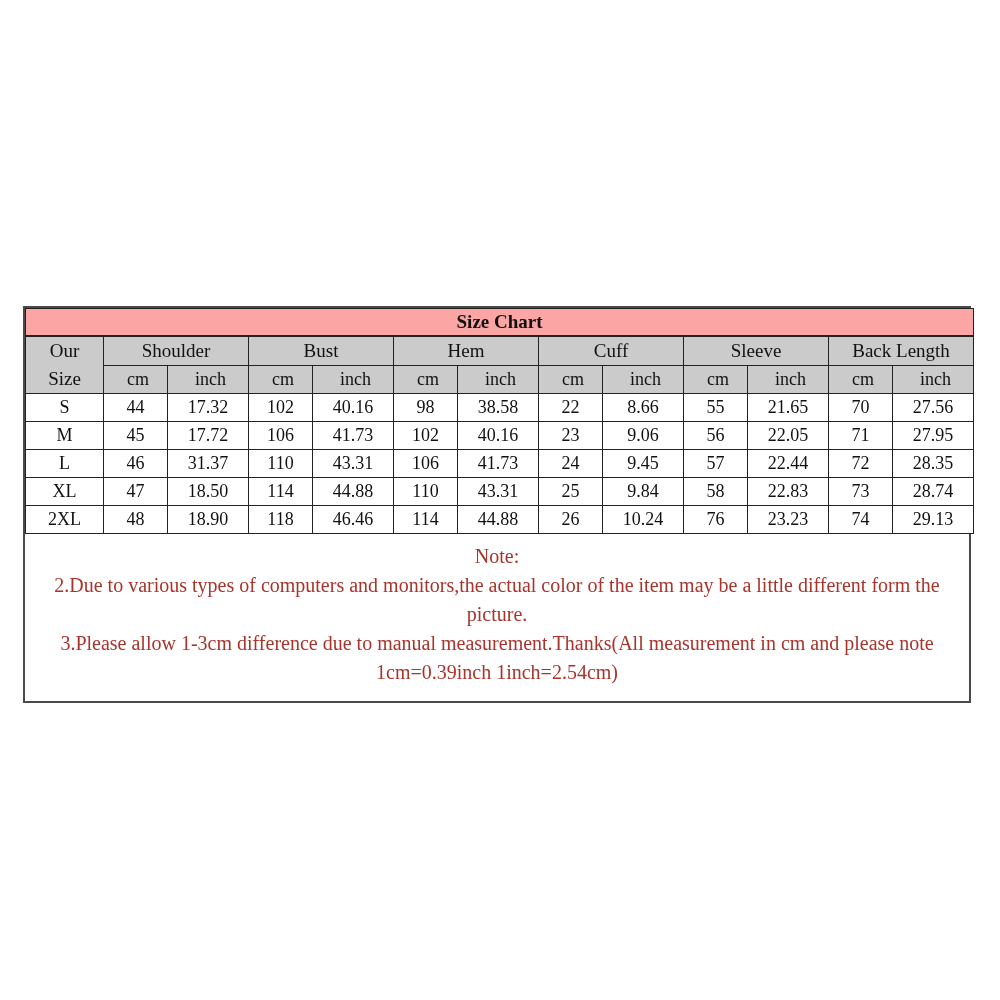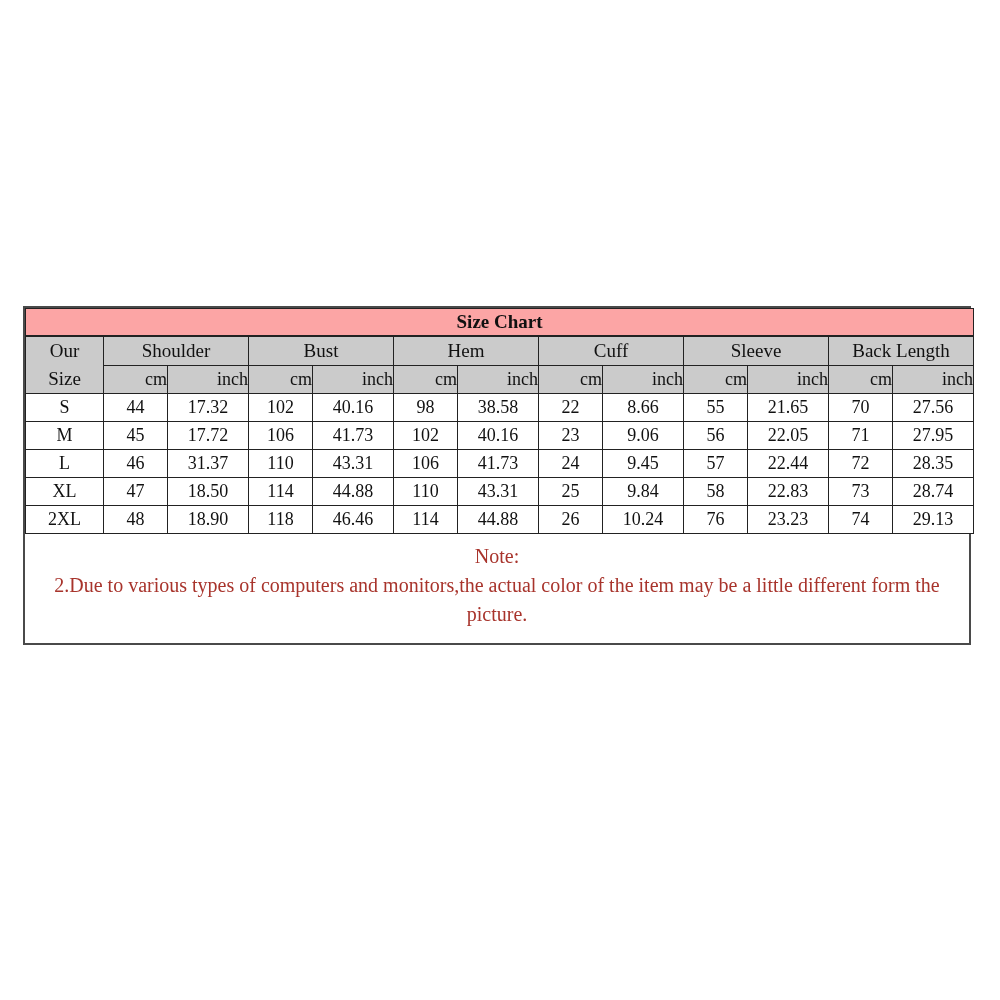--- a/index.html
+++ b/index.html
@@ -51,21 +51,21 @@
     font-size: 19px;
     text-align: center;
     white-space: pre-line;
     line-height: 28px;
   }
   tr.unit-row th {
     background: #cbcbcb;
     font-weight: normal;
     font-size: 18px;
     height: 27px;
-    text-align: right;
+    text-align: center;
     padding-left: 5px;
   }
   tbody td {
     background: #ffffff;
     font-size: 18px;
     height: 27px;
     text-align: center;
   }
   .col-size  { width: 78px; }
   .col-cm    { width: 64px; }
@@ -205,15 +205,16 @@
           <td>74</td>
           <td>29.13</td>
         </tr>
       </tbody>
   </table>
 
   <div class="notes">
     <div class="note-heading">Note:</div>
     <div id="notes-list">
         <div>2.Due to various types of computers and monitors,the actual color of the item may be a little different form the picture.</div>
+        <div>3.Please allow 1-3cm difference due to manual measurement.Thanks(All measurement in cm and please note 1cm=0.39inch 1inch=2.54cm)</div>
       </div>
   </div>
 </div>
 
 </body></html>

